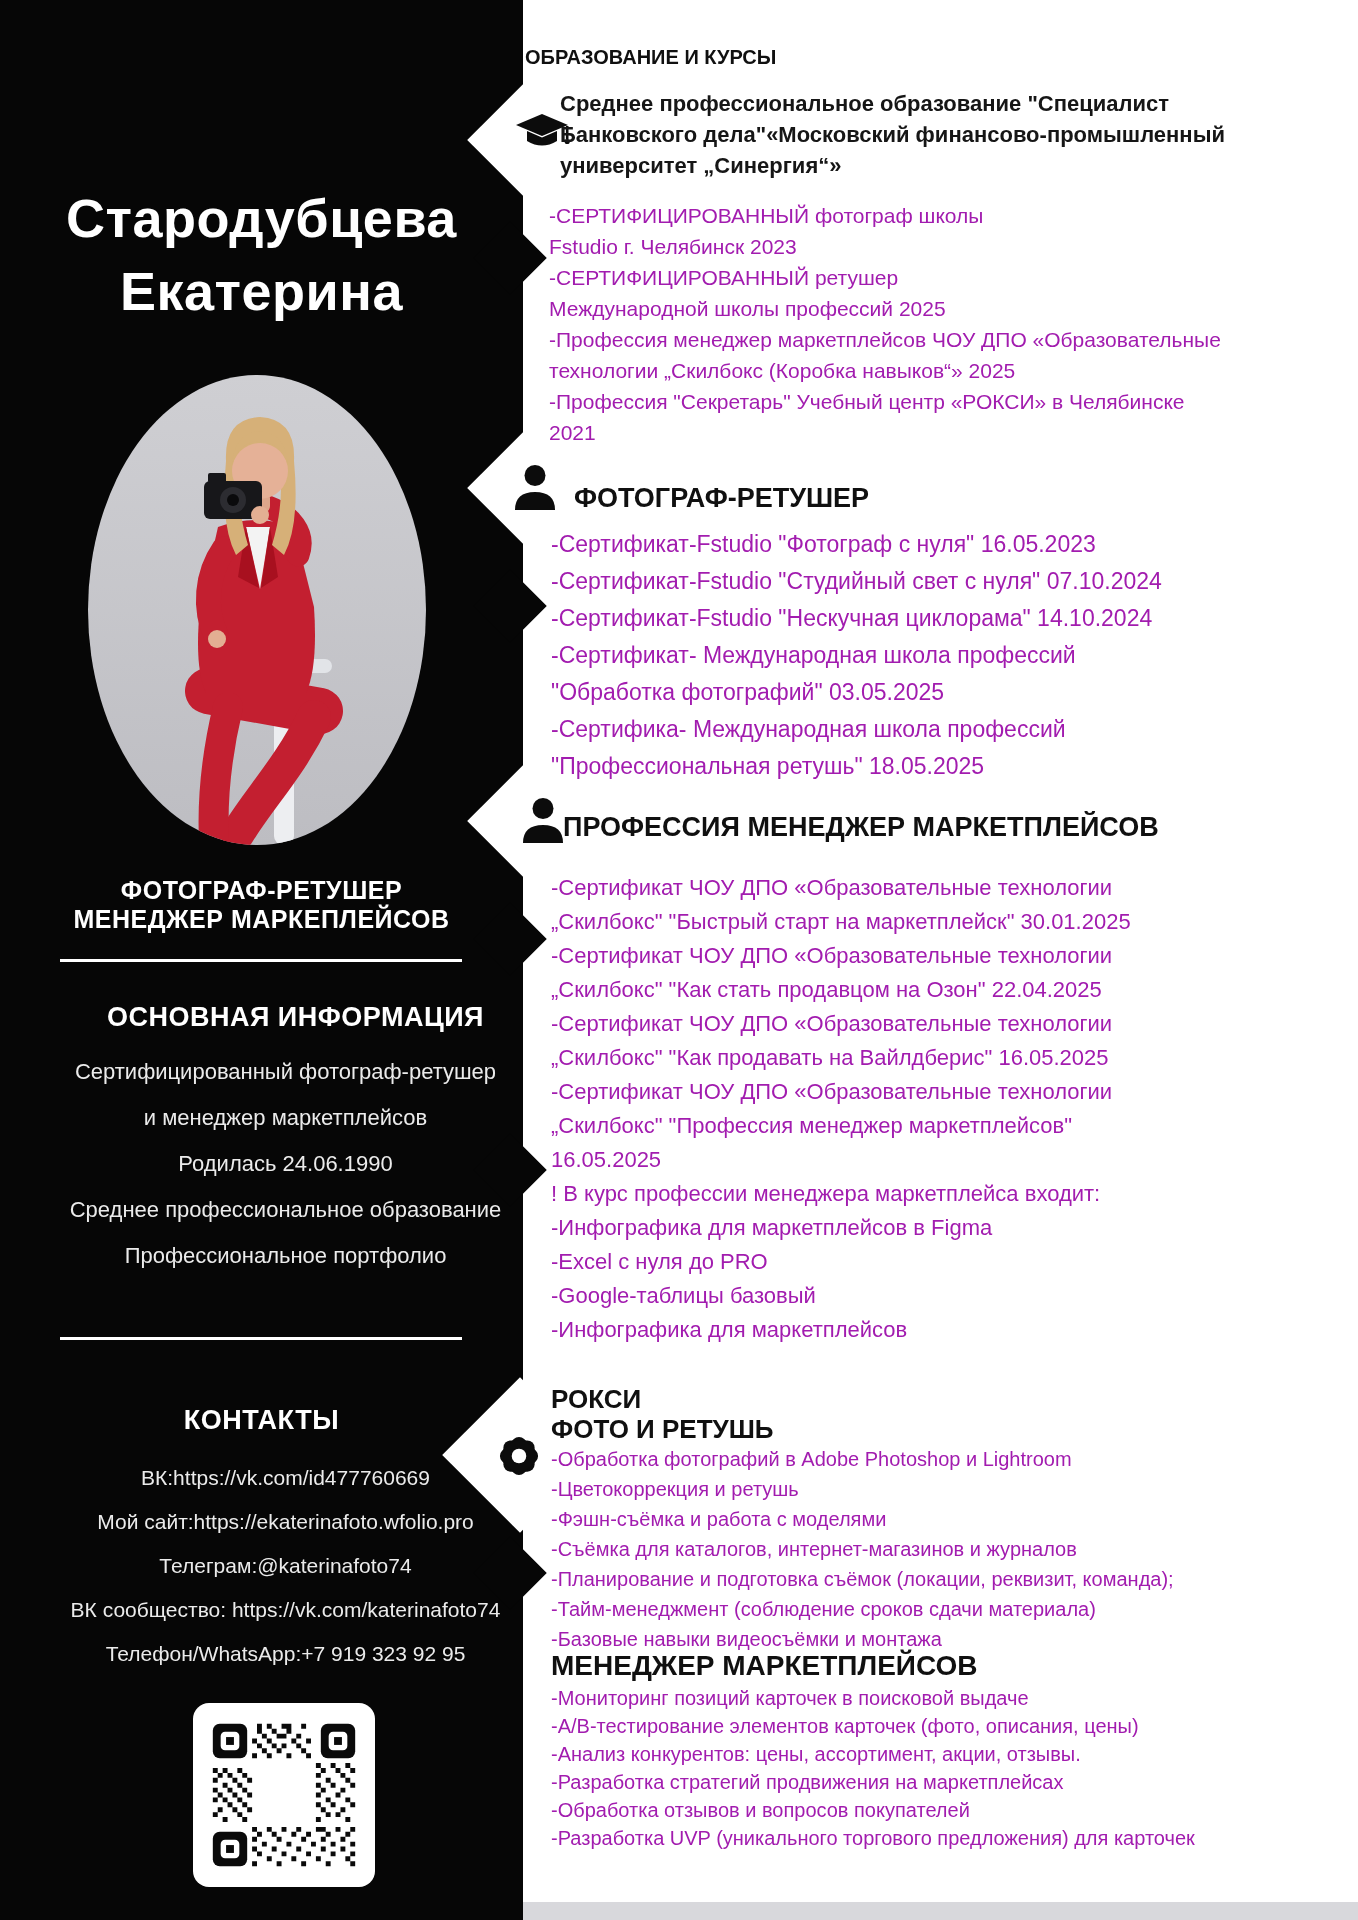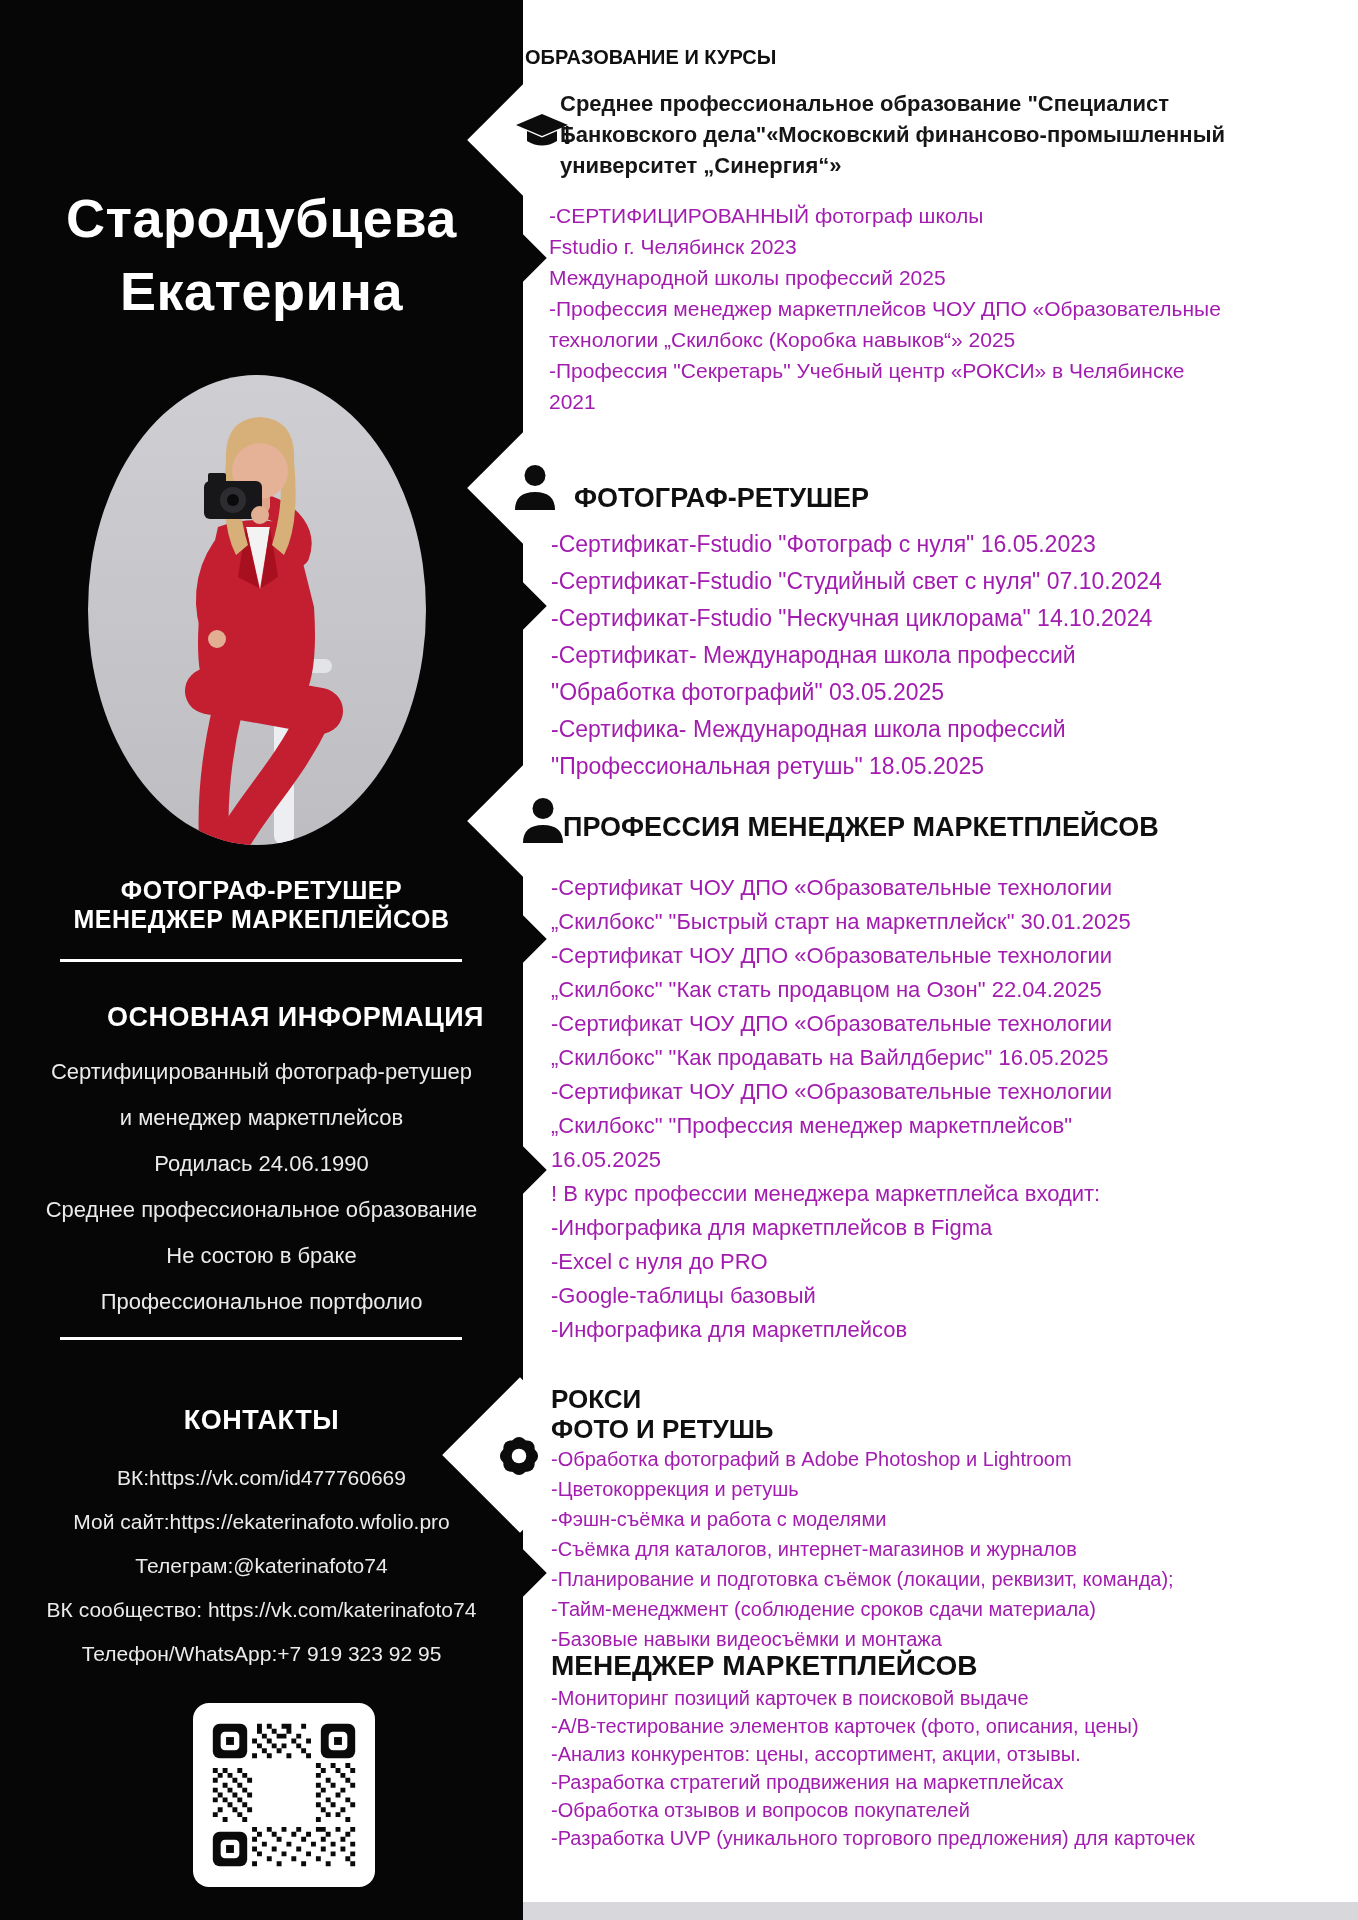--- a/index.html
+++ b/index.html
@@ -7,21 +7,21 @@
         font-family:"Liberation Sans",sans-serif;margin:0 auto;}
   
   .sidebar{position:absolute;left:0;top:0;width:523px;height:1920px;background:#060606;}
   .side-center{position:absolute;left:0;width:523px;text-align:center;color:#ffffff;}
   .name{top:182px;font-size:54px;line-height:73px;font-weight:bold;letter-spacing:.5px;}
   .photo-wrap{position:absolute;left:88px;top:375px;width:338px;height:470px;border-radius:50%;
               overflow:hidden;}
   .job-title{top:876px;font-size:25px;line-height:29px;font-weight:bold;letter-spacing:.5px;}
   .sep{position:absolute;left:60px;width:402px;height:3px;background:#ffffff;}
   .side-h{font-size:27px;font-weight:bold;letter-spacing:.5px;}
-  .side-list{position:absolute;left:0;width:523px;text-align:center;color:#ebebeb;}
+  .side-list{position:absolute;left:0;width:523px;text-align:center;color:#ebebeb;padding-left:24px;}
   .info-list{top:1049px;font-size:22px;line-height:46px;}
   .contact-list{top:1456px;font-size:21px;line-height:44px;}
   .qr{position:absolute;left:193px;top:1703px;width:182px;height:184px;background:#ffffff;
       border-radius:16px;}
   .qr svg{position:absolute;left:10px;top:10px;width:162px;height:164px;}
   
   .notch{position:absolute;width:110px;height:110px;background:#ffffff;transform:rotate(45deg);}
   .chev{position:absolute;width:52px;height:52px;background:#060606;transform:rotate(45deg);}
   
   .r-head{position:absolute;font-weight:bold;color:#101010;white-space:nowrap;}
@@ -99,21 +99,20 @@
 
   <div class="sep" style="top:959px;"></div>
 
   <div class="side-center side-h" style="top:1002px;padding-left:34px;">ОСНОВНАЯ ИНФОРМАЦИЯ</div>
 
   <div class="side-list info-list">
       <div class="line">Сертифицированный фотограф-ретушер</div>
       <div class="line">и менеджер маркетплейсов</div>
       <div class="line">Родилась 24.06.1990</div>
       <div class="line">Среднее профессиональное образование</div>
-      <div class="line">Не состою в браке</div>
       <div class="line">Профессиональное портфолио</div>
     </div>
 
   <div class="sep" style="top:1337px;"></div>
 
   <div class="side-center side-h" style="top:1405px;">КОНТАКТЫ</div>
 
   <div class="side-list contact-list">
       <div class="line">ВК:https://vk.com/id477760669</div>
       <div class="line">Мой сайт:https://ekaterinafoto.wfolio.pro</div>
@@ -170,20 +169,21 @@
 
   <div class="r-head" style="left:525px;top:46px;font-size:20px;">ОБРАЗОВАНИЕ И КУРСЫ</div>
   <div class="degree">
       <div class="line">Среднее профессиональное образование  "Специалист</div>
       <div class="line">Банковского дела"«Московский финансово-промышленный</div>
       <div class="line"> университет „Синергия“»</div>
     </div>
   <div class="r-list edu-list">
       <div class="line">-СЕРТИФИЦИРОВАННЫЙ фотограф школы</div>
       <div class="line">Fstudio г. Челябинск 2023</div>
+      <div class="line">-СЕРТИФИЦИРОВАННЫЙ ретушер</div>
       <div class="line">Международной школы профессий 2025</div>
       <div class="line">-Профессия менеджер маркетплейсов ЧОУ ДПО «Образовательные</div>
       <div class="line">технологии „Скилбокс (Коробка навыков“» 2025</div>
       <div class="line">-Профессия "Секретарь" Учебный центр «РОКСИ» в Челябинске</div>
       <div class="line">2021</div>
     </div>
 
   <div class="r-head" style="left:574px;top:483px;font-size:27px;">ФОТОГРАФ-РЕТУШЕР</div>
   <div class="r-list ph-list">
       <div class="line">-Сертификат-Fstudio "Фотограф с нуля" 16.05.2023</div>

